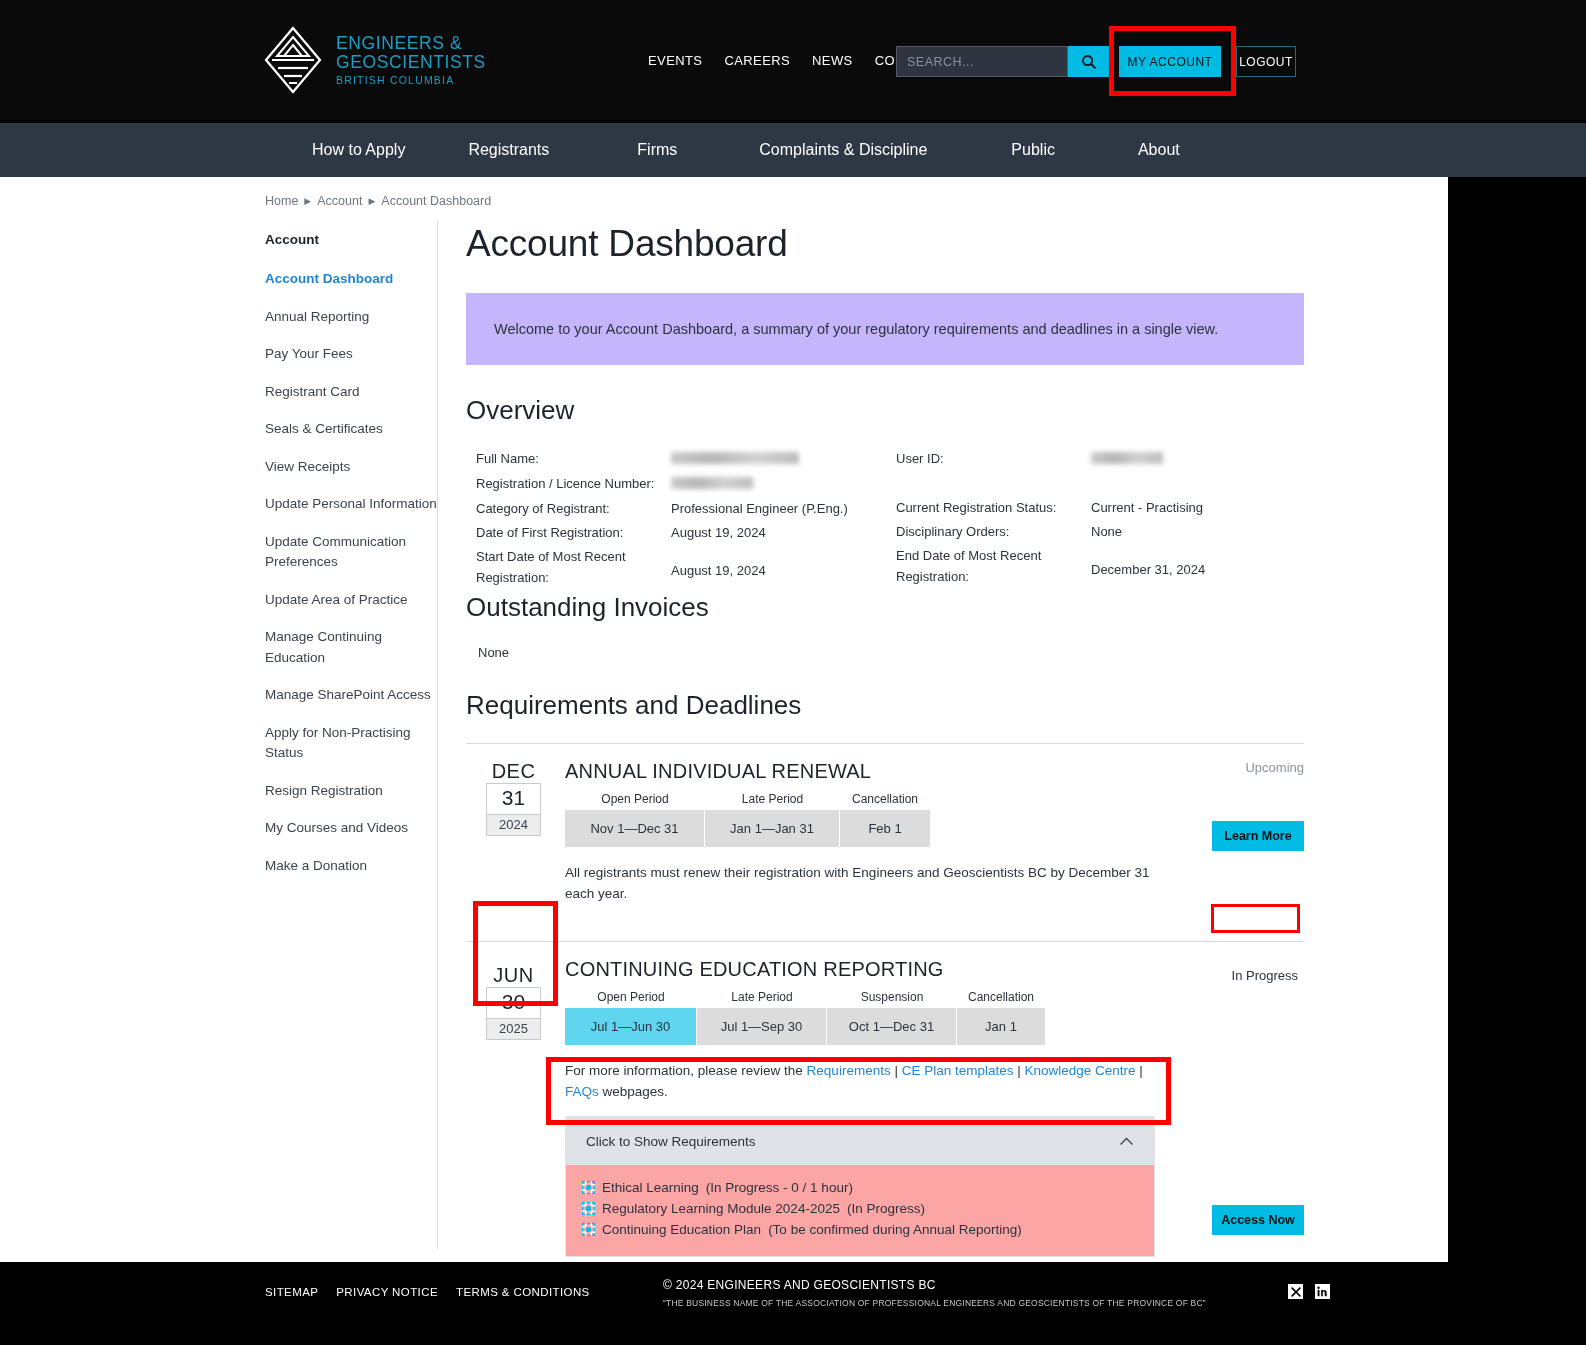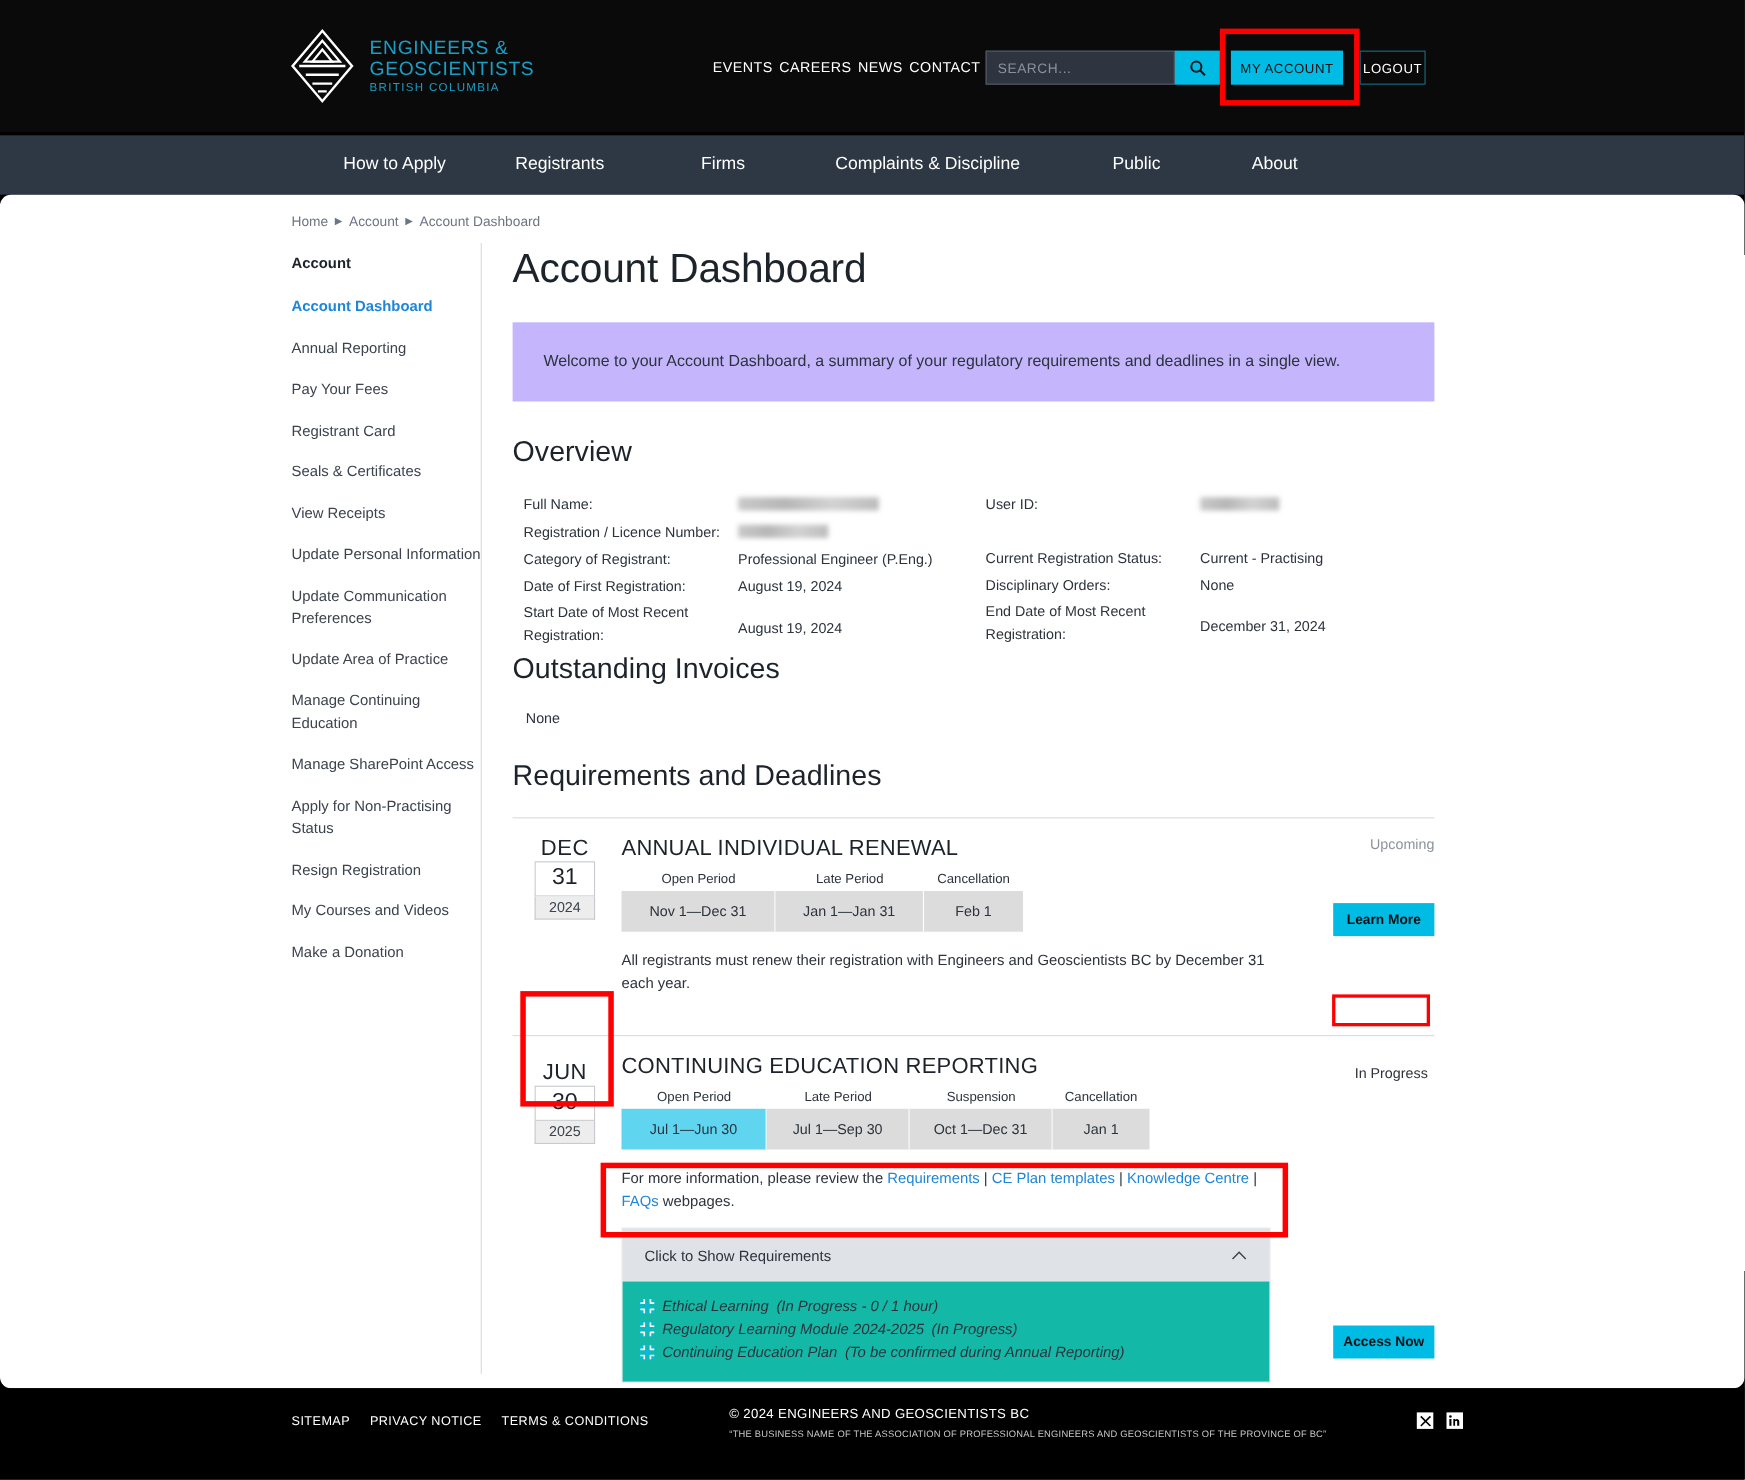--- a/index.html
+++ b/index.html
@@ -47,21 +47,21 @@
   .logo-l3 {
     color: #1b9dc4;
     font-size: 10.5px;
     letter-spacing: 1.2px;
     display: block;
     margin-top: 3px;
   }
   .topnav {
     position: absolute;
     left: 648px; top: 53px;
-    display: flex; gap: 6px; align-items: center;
+    display: flex; gap: 22px; align-items: center;
   }
   .topnav a {
     color: #ffffff;
     font-size: 13px;
     letter-spacing: .4px;
     text-decoration: none;
     white-space: nowrap;
   }
   .searchbox {
     position: absolute;
@@ -136,23 +136,22 @@
   .mn-1 { margin-left: 63px; }
   .mn-2 { margin-left: 88px; }
   .mn-3 { margin-left: 82px; }
   .mn-4 { margin-left: 84px; }
   .mn-5 { margin-left: 83px; }
 
   
   .content {
     position: absolute;
     left: 0; top: 177px;
-    width: 1586px; height: 1085px;
+    width: 1448px; height: 1085px;
     background: #ffffff;
-    border-radius: 10px;
   }
   .breadcrumb {
     position: absolute;
     left: 265px; top: 17px;
     display: flex; align-items: center; gap: 6px;
     font-size: 12.5px;
     color: #6e7682;
   }
   .breadcrumb a { color: #6e7682; text-decoration: none; }
   .bc-sep { color: #6e7682; font-size: 9px; }
@@ -360,21 +359,21 @@
   }
   .acc-head {
     background: #dfe2e6;
     height: 48px;
     display: flex; align-items: center;
     justify-content: space-between;
     padding: 0 20px;
     cursor: pointer;
   }
   .acc-head-label { font-size: 13.5px; color: #2c333c; }
-  .acc-body { padding: 12px 0 16px 0; background: #14b8a6; font-style: italic; }
+  .acc-body { padding: 12px 0 16px 0; background: #fca5a5; }
   .req-row {
     display: flex; align-items: center;
     gap: 7px;
     padding: 3px 0 3px 16px;
     font-size: 13.5px;
     color: #2c333c;
   }
   .req-icon { width: 13px; height: 13px; flex: 0 0 13px; }
   .req-extra { color: #2c333c; }
 

